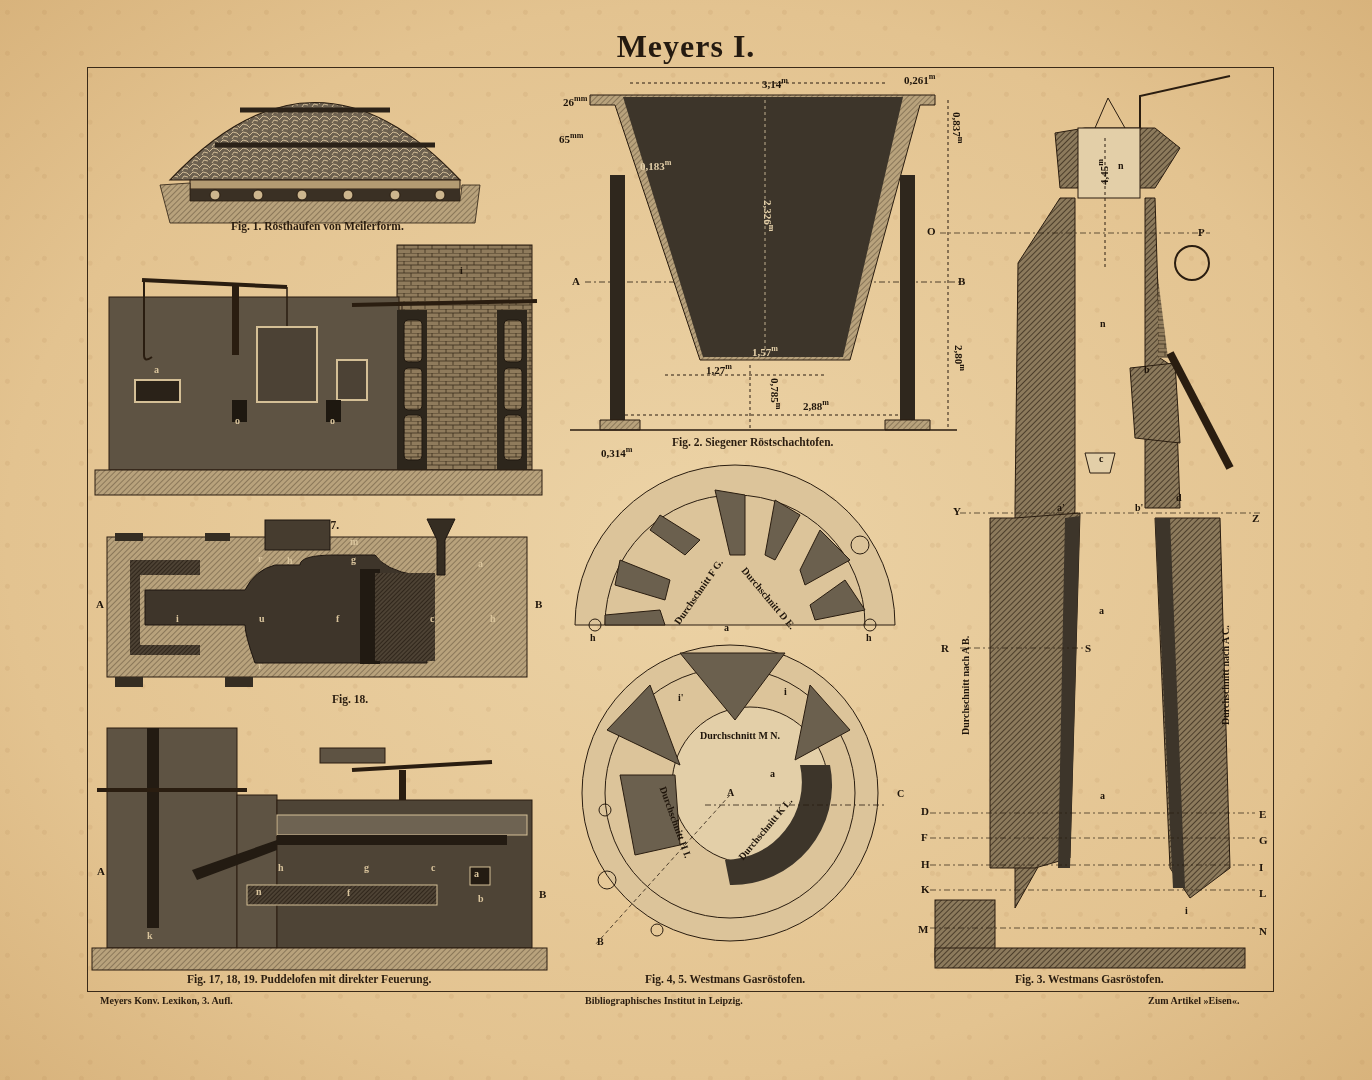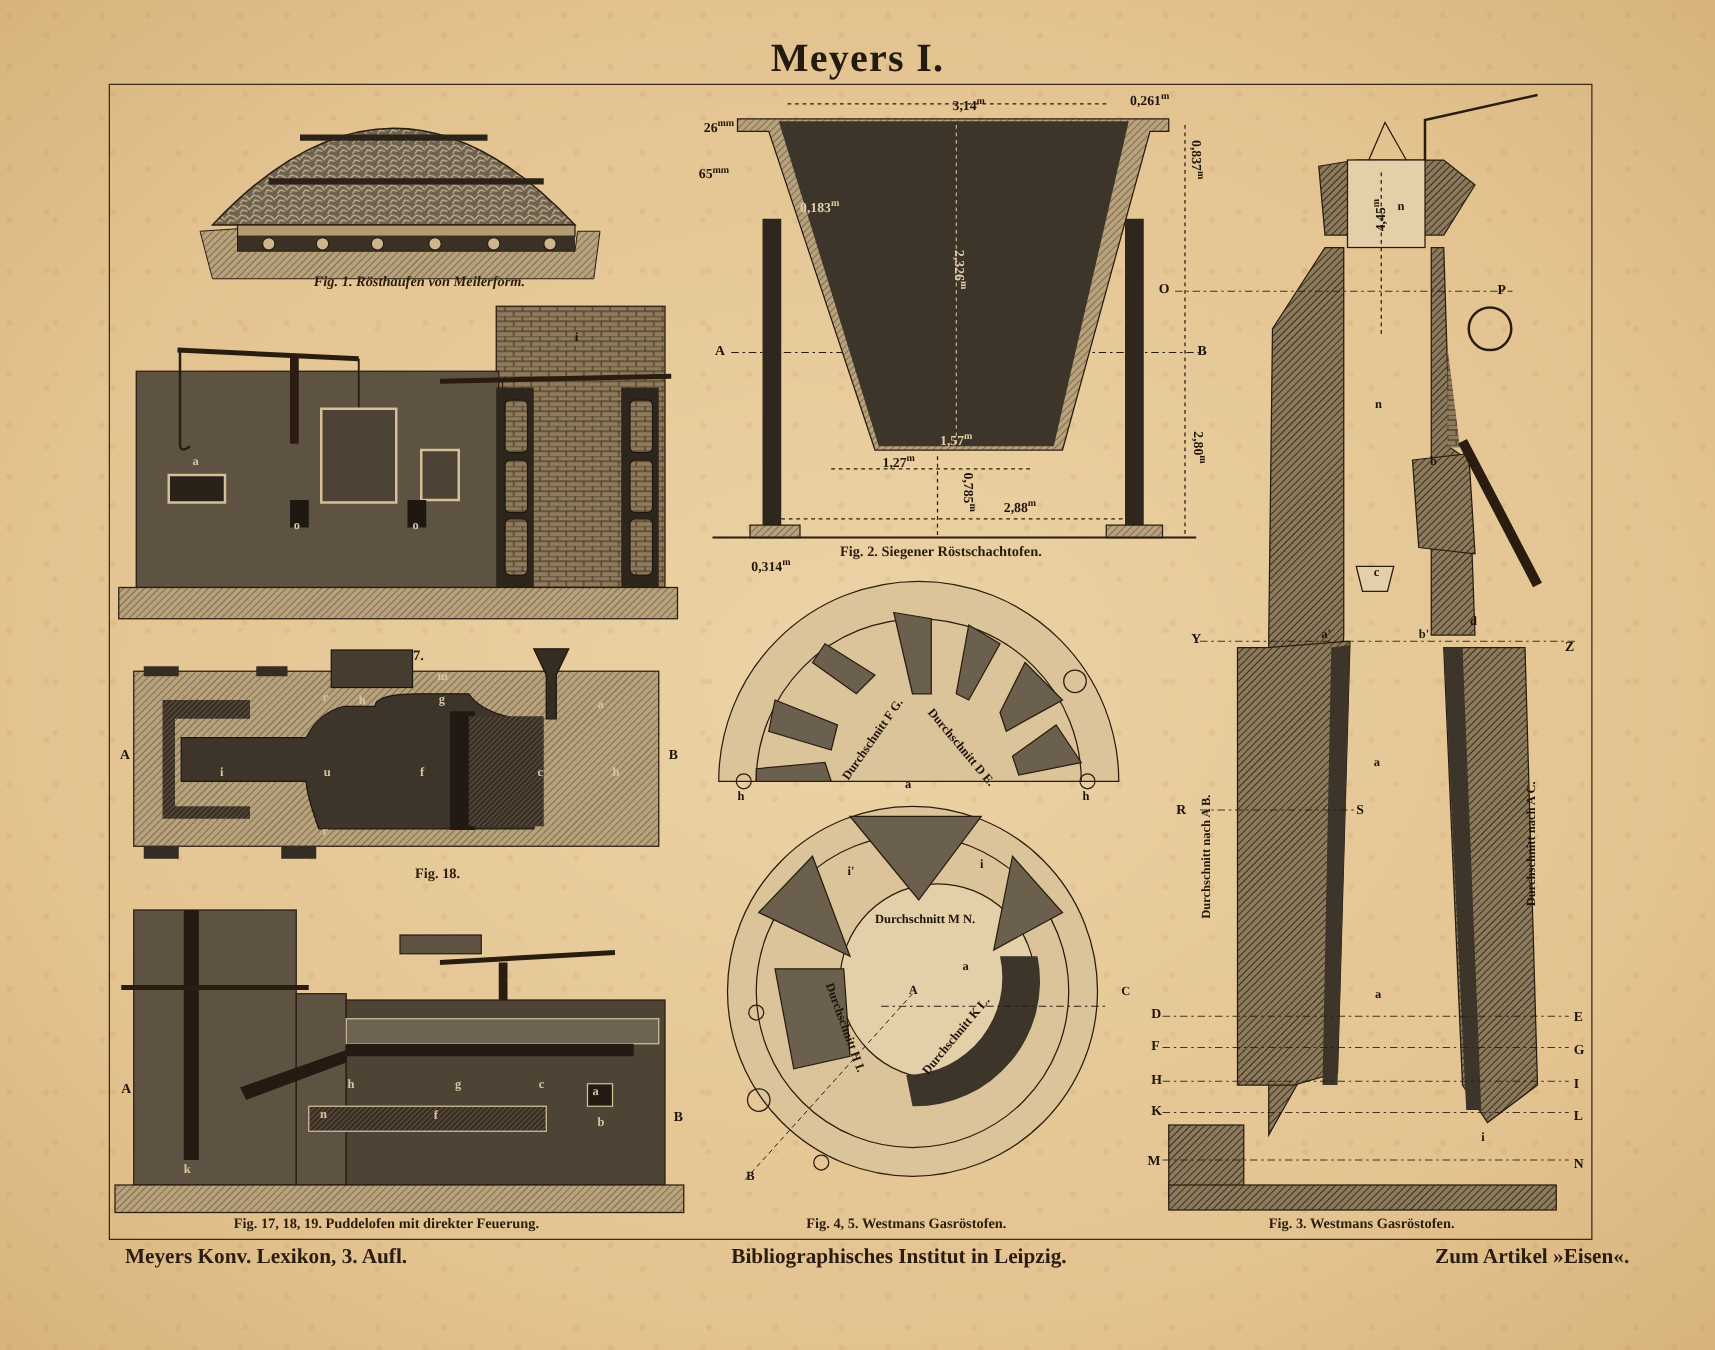--- a/index.html
+++ b/index.html
@@ -8,21 +8,21 @@
     background-image:
       radial-gradient(circle at 20% 30%, rgba(160,110,60,0.10) 0 2px, transparent 3px),
       radial-gradient(circle at 70% 60%, rgba(160,110,60,0.10) 0 2px, transparent 3px),
       radial-gradient(ellipse at 50% 50%, #ecd3a6 0%, #e3c390 70%, #d8b37c 100%);
     background-size: 37px 41px, 53px 47px, 100% 100%;
     font-family:"DejaVu Serif", serif; color:#2a1d10;}
   .abs{position:absolute;}
   .title{left:0;width:1372px;top:28px;text-align:center;font-family:"Liberation Serif",serif;font-weight:bold;font-size:32px;letter-spacing:1px;color:#241a10;}
   .frame{left:87px;top:67px;width:1187px;height:925px;border:1.5px solid #3a2a18;box-sizing:border-box;}
   .cap{font-family:"Liberation Serif",serif;font-weight:bold;font-size:11.5px;color:#2a1d10;white-space:nowrap;}
-  .foot{font-family:"Liberation Serif",serif;font-weight:bold;font-size:17px;color:#2a1d10;white-space:nowrap;}
+  .foot{font-family:"Liberation Serif",serif;font-weight:bold;font-size:10px;color:#2a1d10;white-space:nowrap;}
   .lbl{font-family:"Liberation Serif",serif;font-weight:bold;font-size:10px;color:#1e140a;white-space:nowrap;}
   .dim{font-family:"Liberation Serif",serif;font-weight:bold;font-size:11px;color:#1e140a;white-space:nowrap;}
   .dim sup{font-size:8px;}
   .vert{transform:rotate(90deg);transform-origin:left top;}
   .vertccw{transform:rotate(-90deg);transform-origin:left top;}
   svg{position:absolute;overflow:visible;}
 </style>
 </head>
 <body>
 
@@ -61,21 +61,21 @@
   <g fill="#cdb68e" stroke="#2a1d10">
     <circle cx="65" cy="120" r="5"></circle>
       <circle cx="108" cy="120" r="5"></circle>
       <circle cx="152" cy="120" r="5"></circle>
     <circle cx="198" cy="120" r="5"></circle>
       <circle cx="245" cy="120" r="5"></circle>
       <circle cx="290" cy="120" r="5"></circle>
   </g>
   <path d="M10 110 L40 108 L40 126 L310 126 L312 110 L330 110 L325 148 L20 148 Z" fill="url(#hatchL)" stroke="#2a1d10" stroke-width="0.8"></path>
 </svg>
-<div class="abs cap" style="left:251px;top:220px;font-style:italic;">Fig. 1.  Rösthaufen von Meilerform.</div>
+<div class="abs cap" style="left:231px;top:220px;">Fig. 1.  Rösthaufen von Meilerform.</div>
 
 <svg style="left:92px;top:245px;width:450px;height:250px;">
   <rect x="305" y="0" width="135" height="225" fill="url(#brick)" stroke="#2a1d10"></rect>
   <rect x="270" y="60" width="40" height="165" fill="url(#brick)" stroke="#2a1d10"></rect>
   <rect x="17" y="52" width="290" height="173" fill="#5e5343" stroke="#2a1d10"></rect>
   <rect x="305" y="65" width="30" height="160" fill="#2d261c"></rect>
   <rect x="405" y="65" width="30" height="160" fill="#2d261c"></rect>
   <g fill="url(#brick)" stroke="#201810">
       <rect x="312" y="75" width="18" height="42" rx="4"></rect>
       <rect x="312" y="123" width="18" height="42" rx="4"></rect>

